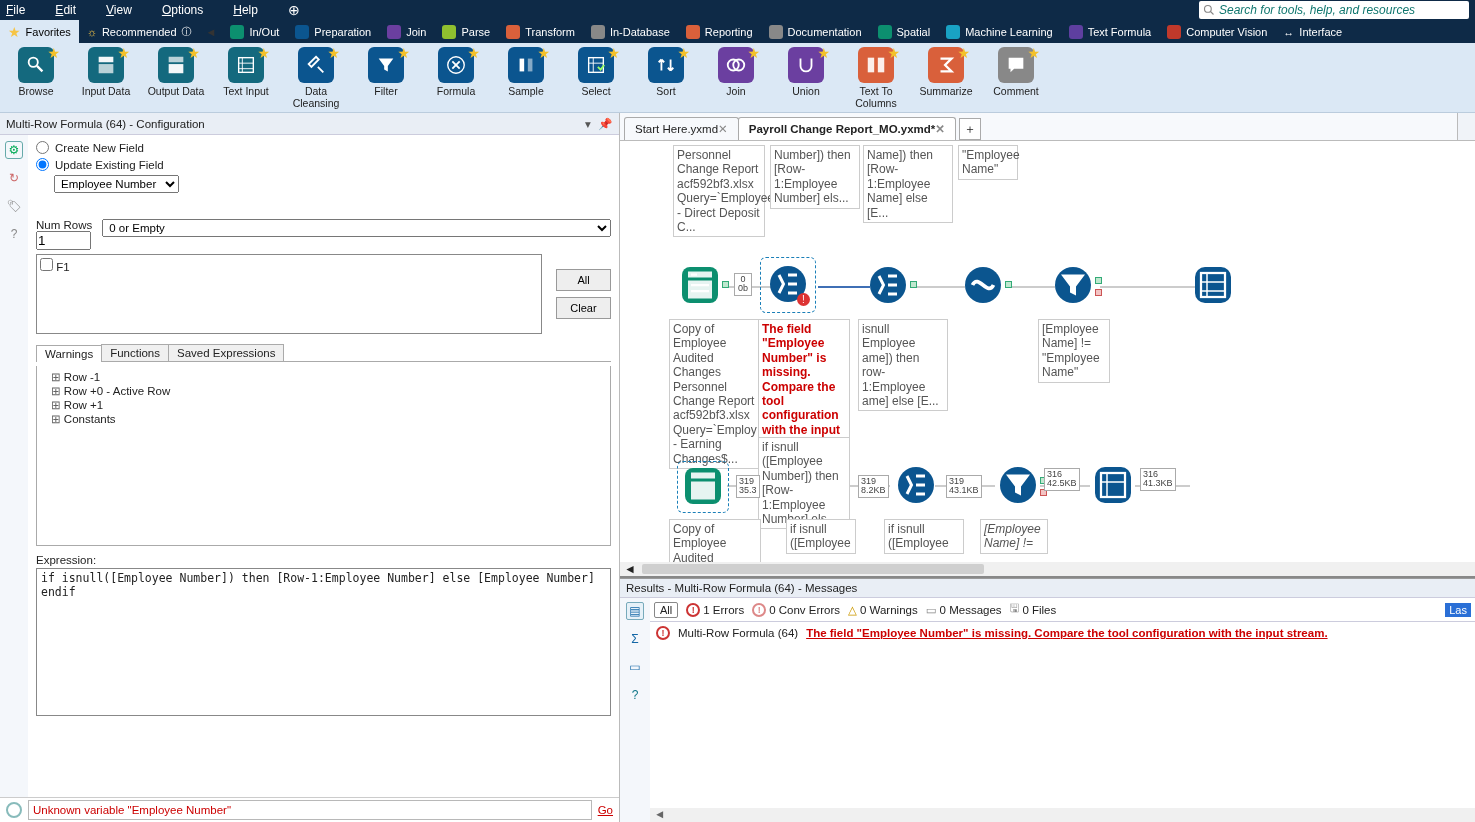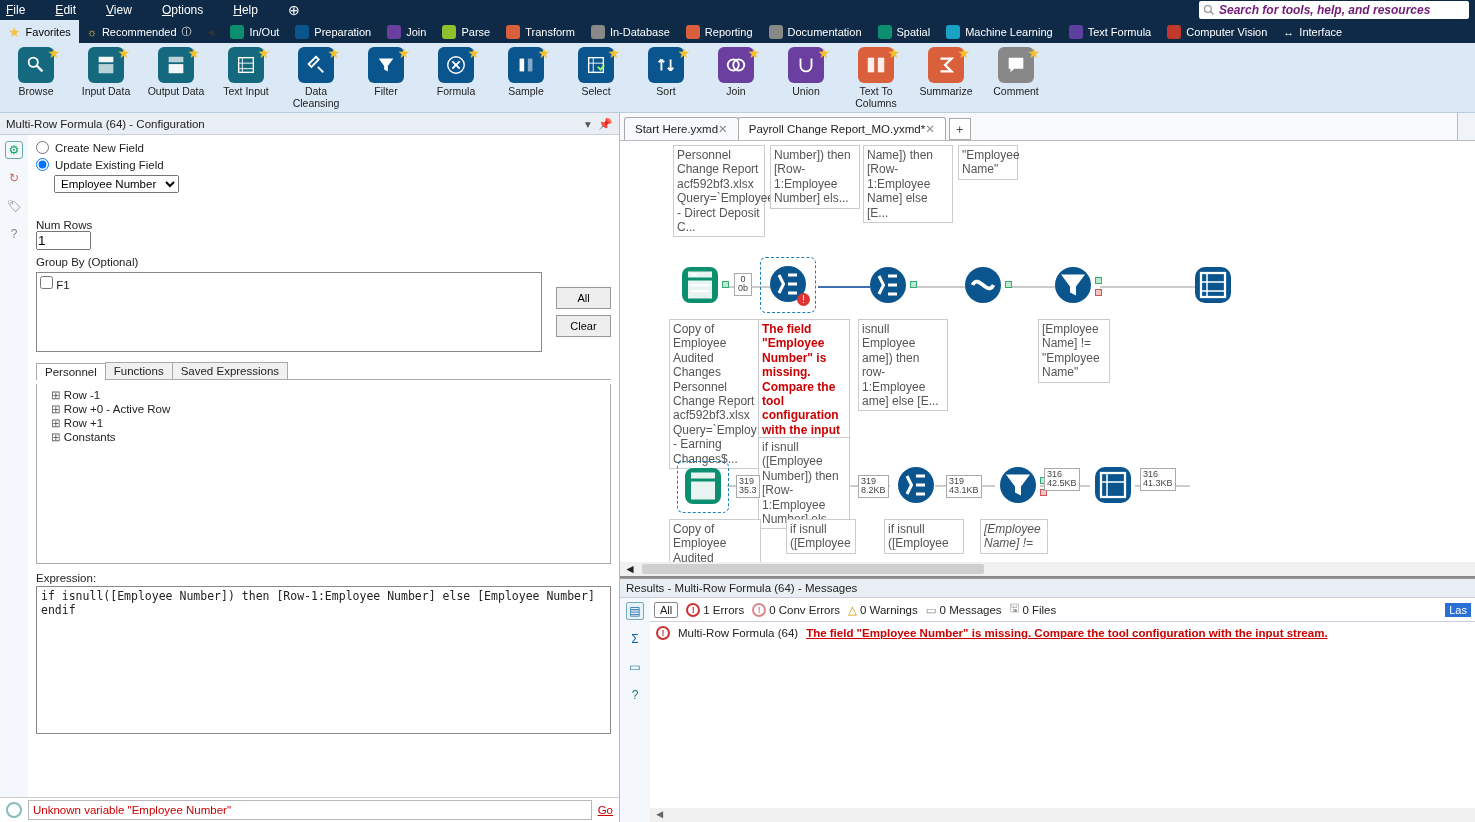--- a/index.html
+++ b/index.html
@@ -2,21 +2,21 @@
 <html><head>
 <meta charset="utf-8">
 <style>
 * { box-sizing: border-box; margin: 0; padding: 0; font-family: "Segoe UI", Arial, sans-serif; }
 body { width: 1475px; height: 822px; overflow: hidden; background: #fff; font-size: 12px; color: #222; }
 
 
 .menubar { background: #0e2a47; height: 20px; display: flex; align-items: center; padding: 0 6px; color: #fff; gap: 30px; }
 .menubar .mi { cursor: pointer; }
 .menubar .mi u { text-decoration: underline; }
-.menubar .search { margin-left: auto; background: #fff; border-radius: 2px; height: 18px; width: 270px; padding: 0 4px; color: #701a75; display: flex; align-items: center; gap: 4px; font-style: italic; font-weight: bold;}
+.menubar .search { margin-left: auto; background: #fff; border-radius: 2px; height: 18px; width: 270px; padding: 0 4px; color: #0f766e; display: flex; align-items: center; gap: 4px; font-style: italic;}
 .menubar .search svg { width: 12px; height: 12px; }
 
 
 .catstrip { background: #0e2a47; height: 23px; display: flex; align-items: stretch; font-size: 11px; color: #fff; }
 .catstrip .cat { display: flex; align-items: center; padding: 0 8px; gap: 5px; cursor: pointer; }
 .catstrip .cat.active { background: #dbe8f5; color: #000; }
 .catstrip .sq { width: 14px; height: 14px; border-radius: 3px; }
 .catstrip .star { color: #f6c444; font-size: 14px; }
 .catstrip .chev { color: #333; padding: 0 6px; display:flex; align-items:center; }
 
@@ -57,21 +57,21 @@
 .config .exprbox { border:1px solid #888; height:148px; padding:2px 4px; font-family: Consolas,monospace; font-size:11.5px; white-space:pre-wrap;}
 .config .footer { display:flex; align-items:center; gap:6px; padding:2px 6px; border-top:1px solid #ccc;}
 .config .footer .errbox { flex:1; border:1px solid #b8b8b8; padding:2px 4px; color:#c00; font-size:11.5px; height:20px; display:flex; align-items:center;}
 .config .footer .go { color:#c00; text-decoration:underline; font-size:11.5px; cursor:pointer;}
 .config .footer .ok { width:16px; height:16px; border:2px solid #8bb; border-radius:50%; position:relative;}
 
 
 .right { flex:1; display:flex; flex-direction:column; min-width:0;}
 .tabsrow { height:28px; background:#f7f9fc; display:flex; align-items:flex-end; border-bottom:1px solid #bbb; padding-left:4px;}
 .tabsrow .wtab { padding:4px 10px; border:1px solid #aaa; border-bottom:none; background:#f7f9fc; font-size:11.5px; display:flex; gap:0; align-items:center; margin-right:-1px; border-top-left-radius:3px; border-top-right-radius:3px;}
-.tabsrow .wtab.active { background:#fff; font-weight:400;}
+.tabsrow .wtab.active { background:#fff; font-weight:700;}
 .tabsrow .wtab .x { color:#888; cursor:pointer;}
 .tabsrow .plus { width:22px; height:22px; border:1px solid #aaa; display:flex; align-items:center; justify-content:center; margin-left:4px; background:#fff; cursor:pointer;}
 .tabsrow .endcap { margin-left:auto; width:18px; border-left:1px solid #bbb; align-self:stretch; background:#f0f3f8;}
 
 .canvas { flex:1; background:#fff; position:relative; overflow:hidden; border-bottom:2px solid #888;}
 .canvas .scroll-h { position:absolute; bottom:0; left:0; right:0; height:14px; background:#f0f0f0; display:flex; align-items:center;}
 .canvas .scroll-h .thumb-h { background:#cfcfcf; height:10px; margin:2px; border-radius:2px;}
 .canvas .node { position:absolute; }
 .canvas .nicon { width:36px; height:36px; border-radius:8px; display:flex; align-items:center; justify-content:center; color:#fff; position:relative;}
 .canvas .nicon.round { border-radius:50%;}
@@ -362,34 +362,34 @@
             <input type="radio" checked="" style=""> 
             <span>Update Existing Field</span>
           </label>
         <div style="padding-left:18px;"><select style="width:125px;"><option>Employee Number</option></select></div>
         <div class="numrows-row" style="margin-top:22px;">
           <div>
             <div class="lbl">Num Rows</div>
             <input type="number" value="1" style="width: 55px;">
           </div>
           <div style="flex:1;">
-          </div>
-        </div>
-        <div class="lbl" style="margin-top:2px;">Group By (Optional)</div>
+            <select style="width:100%;"><option>0 or Empty</option></select>
+          </div>
+        </div>
         <div class="groupbox">
           <div class="listbox">
             <label><input type="checkbox" style=""> <span>F1</span></label>
           </div>
           <div class="btns">
             <button>All</button>
             <button>Clear</button>
           </div>
         </div>
         <div class="tabs">
-          <div class="tab active">Personnel</div>
+          <div class="tab active">Warnings</div>
           <div class="tab">Functions</div>
           <div class="tab">Saved Expressions</div>
         </div>
         <div class="treearea">
           <div class="tn">Row -1</div>
           <div class="tn">Row +0 - Active Row</div>
           <div class="tn">Row +1</div>
           <div class="tn">Constants</div>
         </div>
         <div class="expr">

